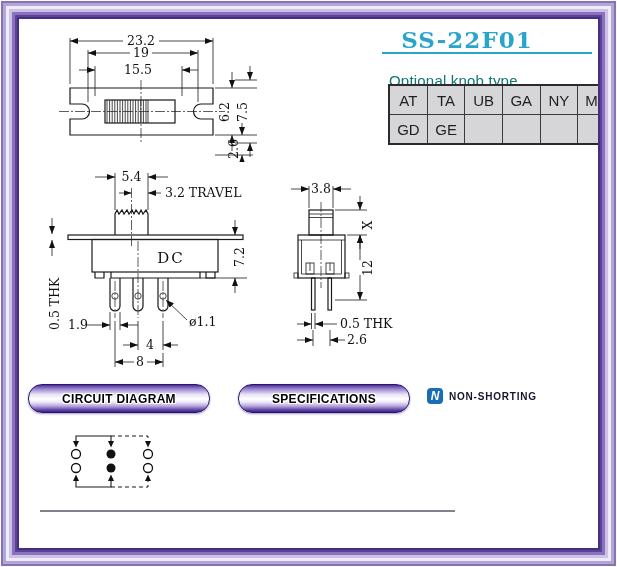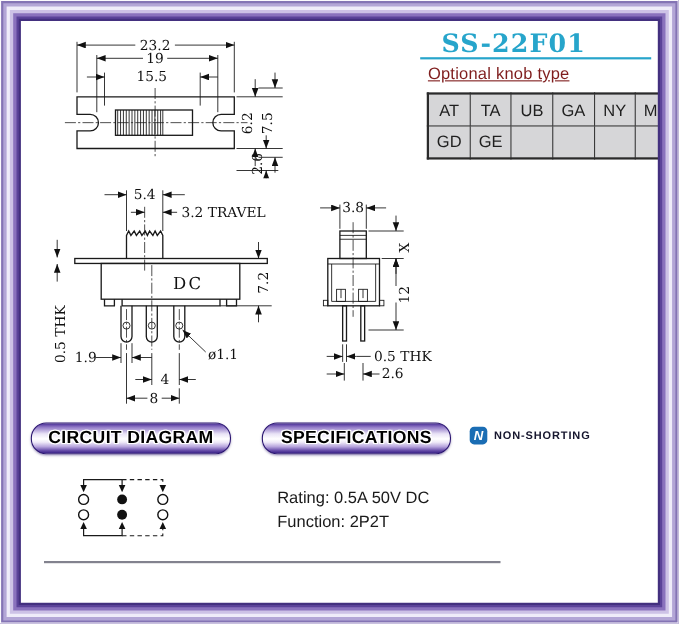--- a/index.html
+++ b/index.html
@@ -15,32 +15,32 @@
       inset 0 0 0 12px #cdc2e6,
       inset 0 0 0 15px #8a72bd,
       inset 0 0 0 17px #5b4399,
       inset 0 0 0 19px #43307f;}
   .abs{position:absolute;}
   
   .title{left:362px;top:26px;width:210px;text-align:center;
          font-family:"DejaVu Serif",serif;font-weight:bold;font-size:23px;
          letter-spacing:1px;color:#27a5cb;}
   .title-rule{left:382px;top:52px;width:210px;height:2px;background:#27a5cb;}
-  .knob-caption{left:389px;top:59px;font-size:15px;color:#7f1d1d;letter-spacing:0.2px;text-decoration:underline;}
+  .knob-caption{left:389px;top:72px;font-size:15px;color:#0f766e;letter-spacing:0.2px;text-decoration:underline;}
   
   table.knob{left:388px;top:84px;border-collapse:collapse;position:absolute;
              background:#d6d6d8;border:2px solid #2b2b2b;}
   table.knob td{width:32px;height:22px;border:1px solid #3a3a3a;text-align:center;
                 font-size:15px;color:#1f1f1f;padding:3px;}
   
   .pill{height:27px;border-radius:14px;border:1px solid #2a1570;
         background:linear-gradient(180deg,#4a2f96 0%,#8f77c6 12%,#e9e3f6 35%,#ffffff 52%,
                    #efeaf8 63%,#b7a5dd 78%,#6146a5 92%,#3a2287 100%);
         display:flex;align-items:center;justify-content:center;
-        font-weight:bold;font-size:16px;letter-spacing:0.3px;color:#000;
+        font-weight:bold;font-size:12px;letter-spacing:0.3px;color:#000;
         text-shadow:-1px -1px 0 #fff,1px -1px 0 #fff,-1px 1px 0 #fff,1px 1px 0 #fff,
                     0 1px 0 #fff,0 -1px 0 #fff,1px 0 0 #fff,-1px 0 0 #fff;
         box-shadow:0 1px 2px rgba(50,30,110,0.45);}
   
   .nonshort{left:427px;top:386px;height:20px;display:flex;align-items:center;gap:6px;}
   .ns-icon{width:16px;height:16px;border-radius:4px;background:#1a6db4;color:#fff;
            font-weight:bold;font-style:italic;font-size:12px;display:flex;
            align-items:center;justify-content:center;}
   .ns-label{font-size:10px;font-weight:600;letter-spacing:0.8px;color:#16162e;}
   
@@ -258,19 +258,15 @@
     <path d="M90,53 L96,53 L93,46.5 z" fill="#111"></path>
 
     <circle cx="21" cy="26" r="4.5" fill="#fff" stroke="#111" stroke-width="1.3"></circle>
     <circle cx="56" cy="26" r="4.5" fill="#111"></circle>
     <circle cx="93" cy="26" r="4.5" fill="#fff" stroke="#111" stroke-width="1.3"></circle>
     <circle cx="21" cy="40" r="4.5" fill="#fff" stroke="#111" stroke-width="1.3"></circle>
     <circle cx="56" cy="40" r="4.5" fill="#111"></circle>
     <circle cx="93" cy="40" r="4.5" fill="#fff" stroke="#111" stroke-width="1.3"></circle>
   </svg>
 
-  <div class="abs specs">
-    <div>Rating: 0.5A 50V DC</div>
-    <div>Function: 2P2T</div>
-  </div>
 
   <div class="abs divider"></div>
 </div>
 
 </body></html>

